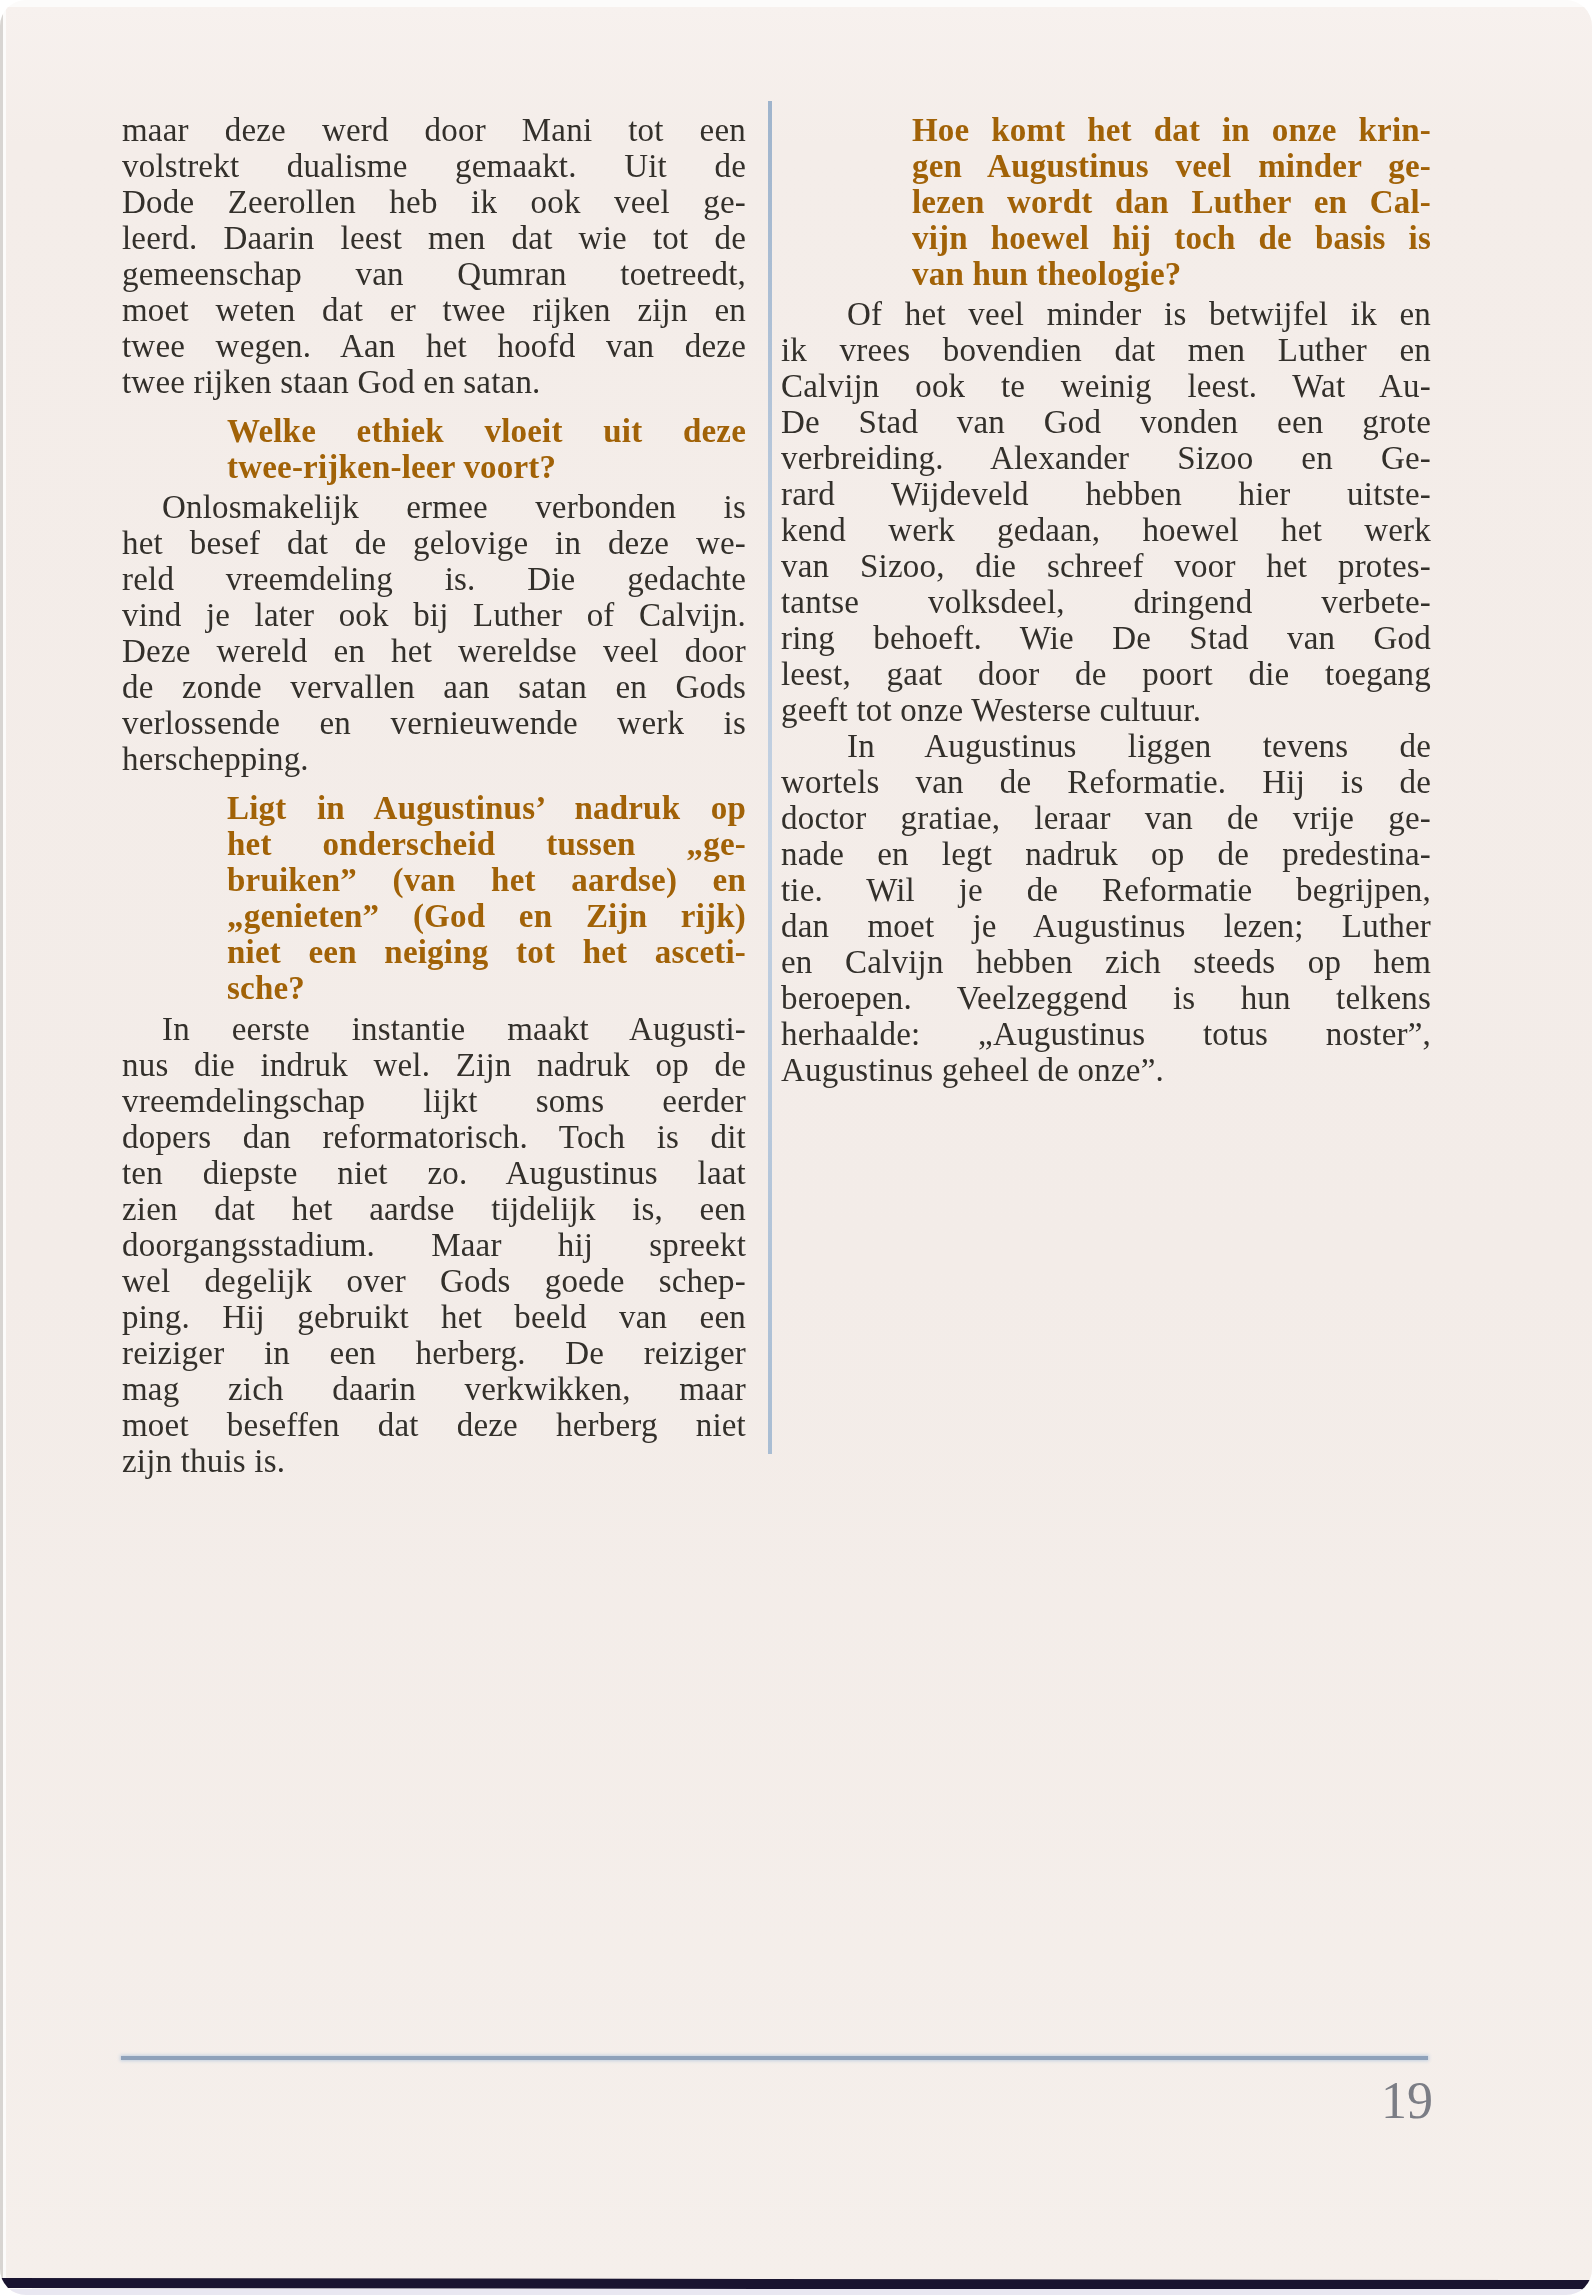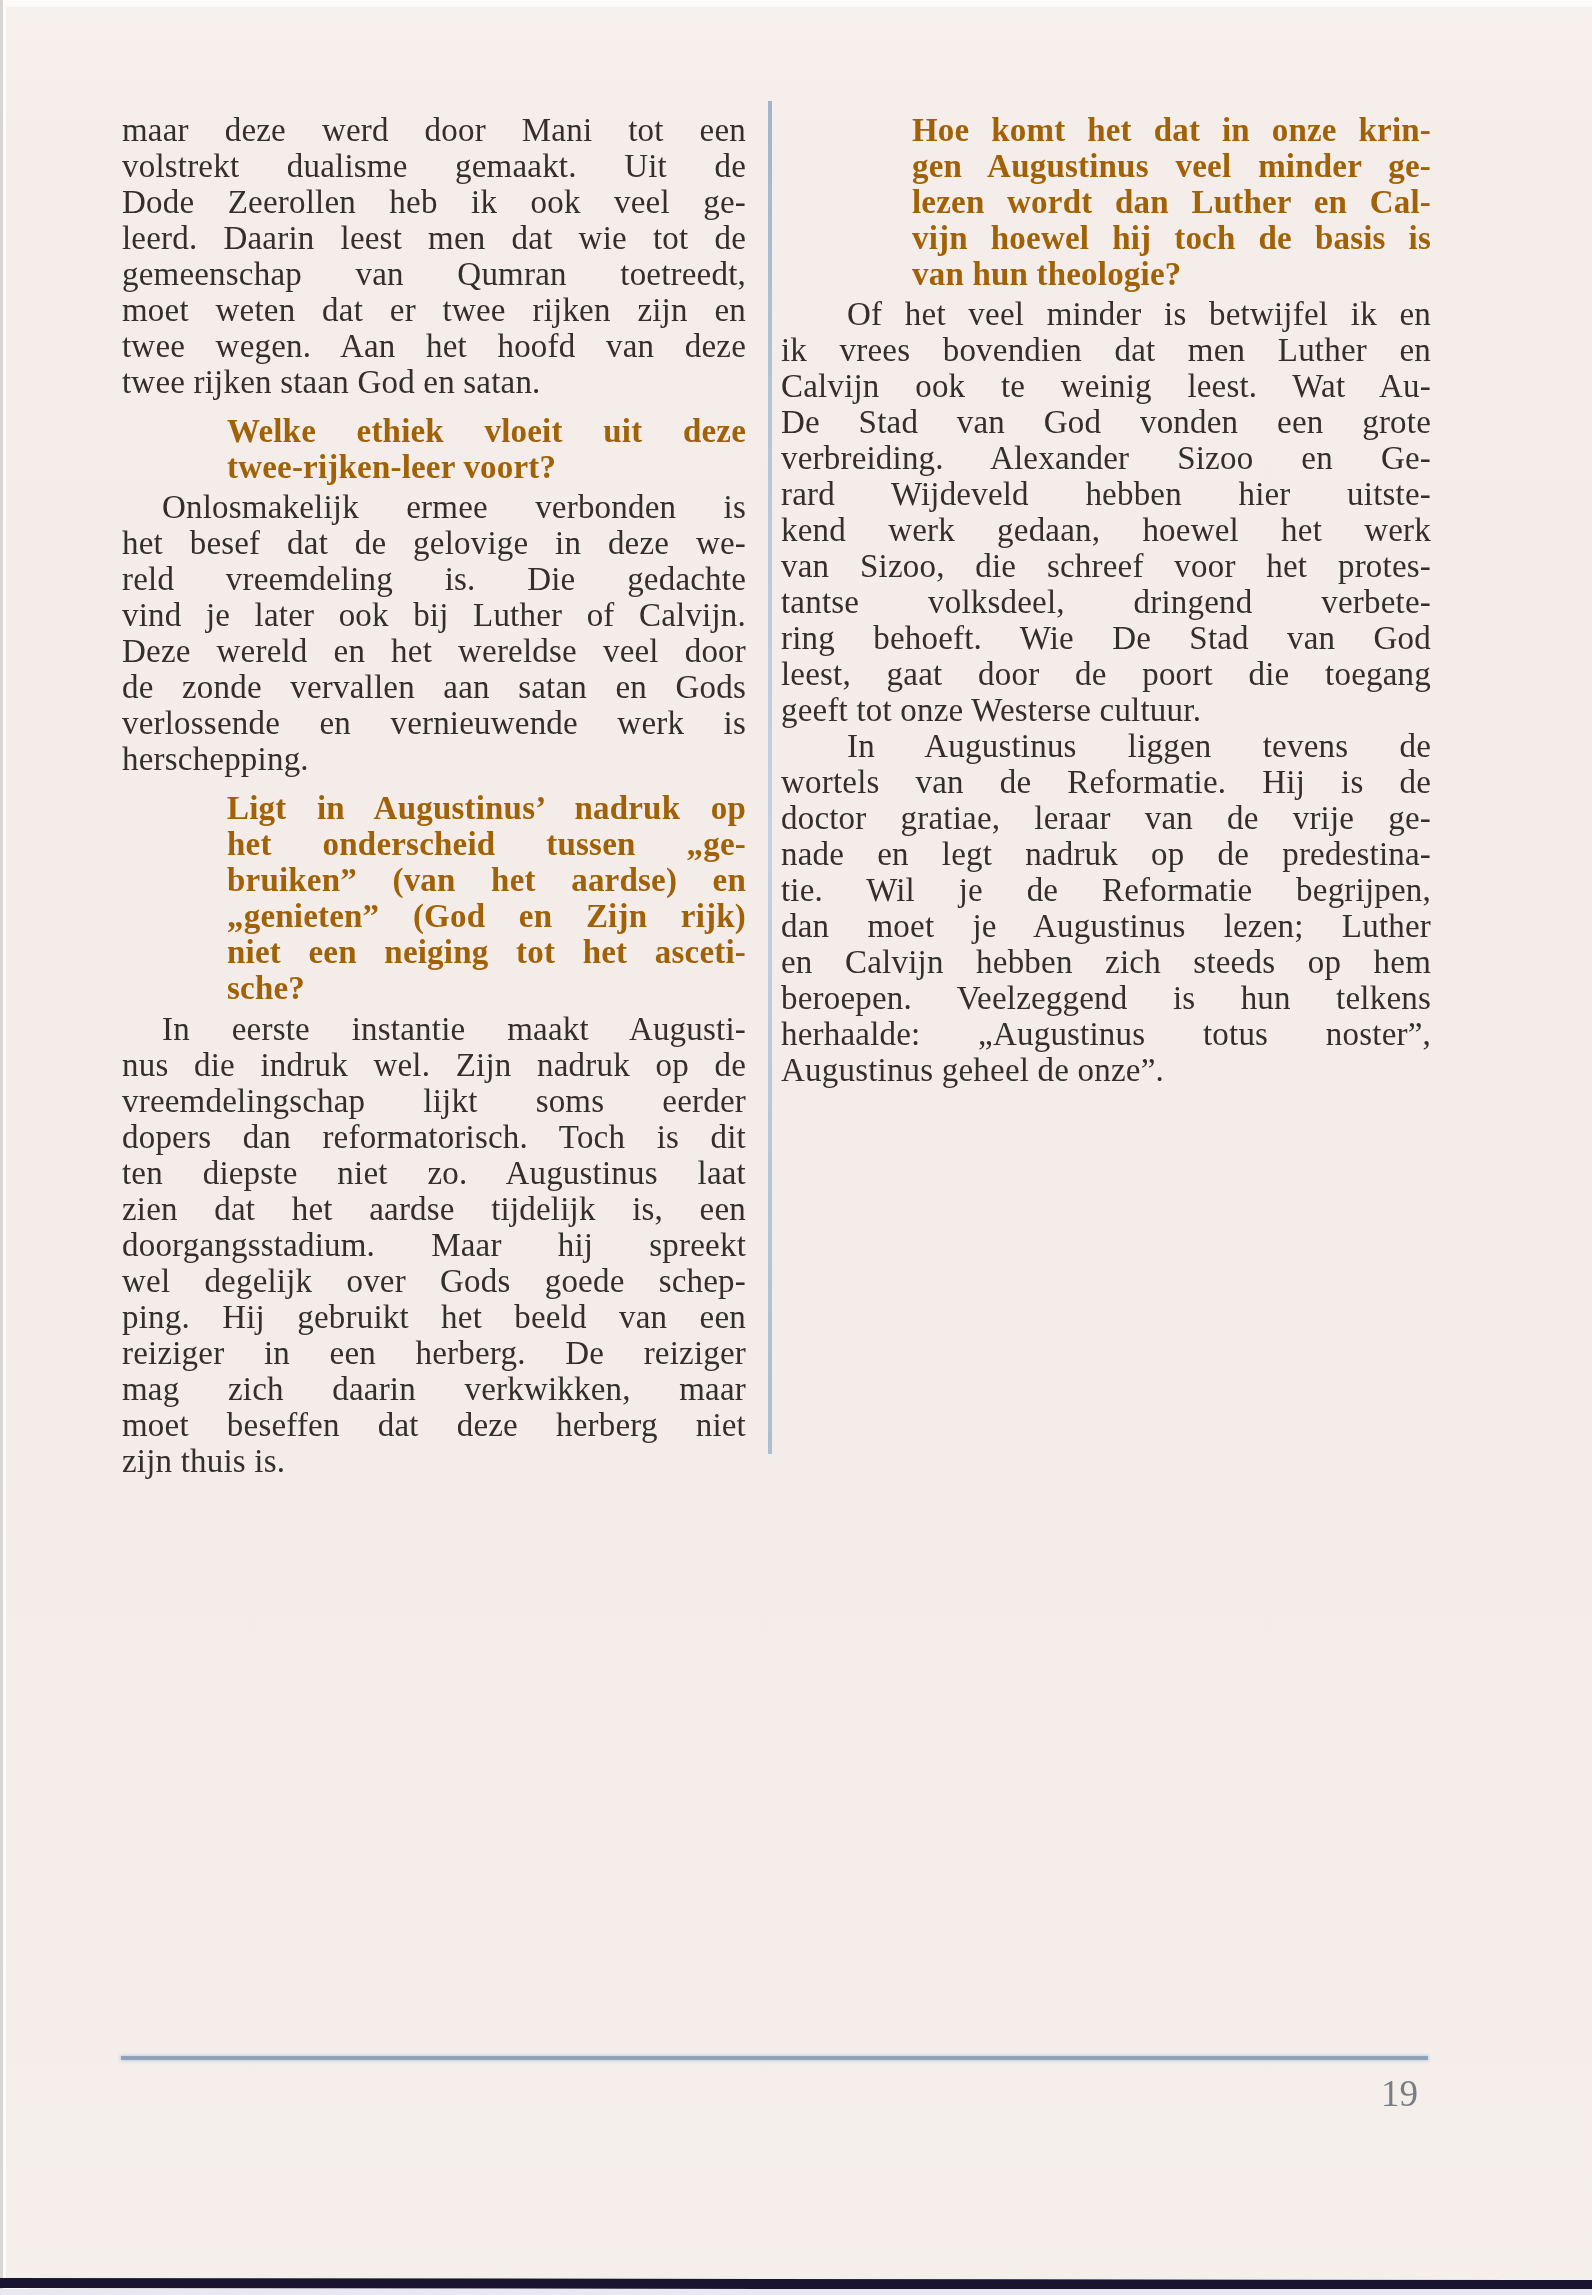--- a/index.html
+++ b/index.html
@@ -2,20 +2,21 @@
 <html style="font-size:14px"><head>
 <meta charset="utf-8">
 <style>
   html,body{margin:0;padding:0;background:#ffffff;}
   .canvas{
     position:relative;
     width:1592px;height:2295px;
     overflow:hidden;
     background:#fcfbfa;
     font-family:"Liberation Serif","DejaVu Serif",serif;
+    border-radius:26px;
   }
   .paper{
     position:absolute;left:6px;top:7px;right:0;bottom:7px;
     background:linear-gradient(180deg,#f7f1ee 0%,#f4ede9 6%,#f3ece8 55%,#f5efeb 100%);
   }
   .edge-left{
     position:absolute;left:0;top:0;width:2.6px;height:2295px;
     background:#d8d5d2;
   }
   .edge-bottom-dark{
@@ -31,21 +32,21 @@
     position:absolute;left:768px;top:101px;width:3.5px;height:1353px;
     background:linear-gradient(180deg,#9fb4cc 0%,#b9c9dc 30%,#c3d1e2 55%,#a9bdd3 100%);
   }
   .rule-h{
     position:absolute;left:121px;top:2056px;width:1307px;height:3.5px;
     background:#8fa2ba;
     box-shadow:0 0 3.5px 0.9px #c3d0e0;
   }
   .page-number{
     position:absolute;left:1381px;top:2075px;
-    font-size:37px;line-height:1;
+    font-size:52px;line-height:1;
     color:#7b7d85;
   }
   .col{
     position:absolute;top:112px;
     font-size:33px;line-height:36px;
     color:#33302b;
     letter-spacing:0.2px;
   }
   .col-left{left:122px;width:624px;}
   .col-right{left:781px;width:650px;}

